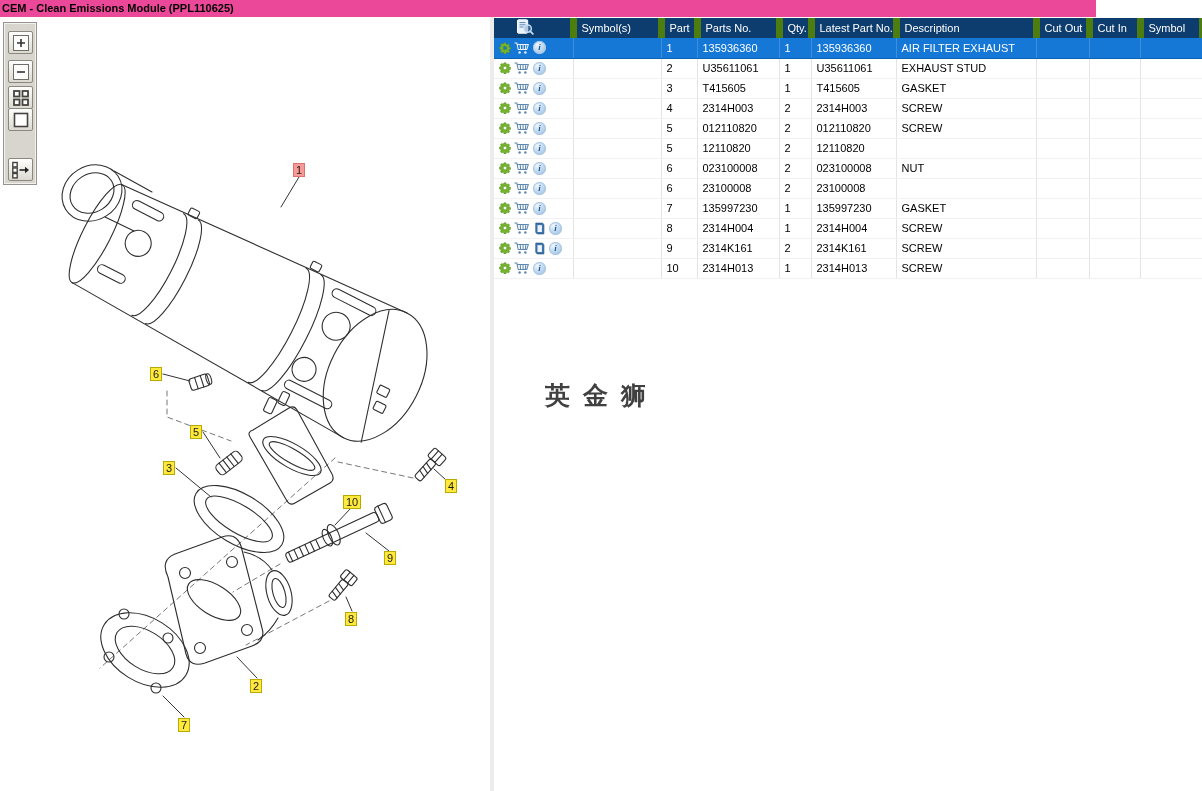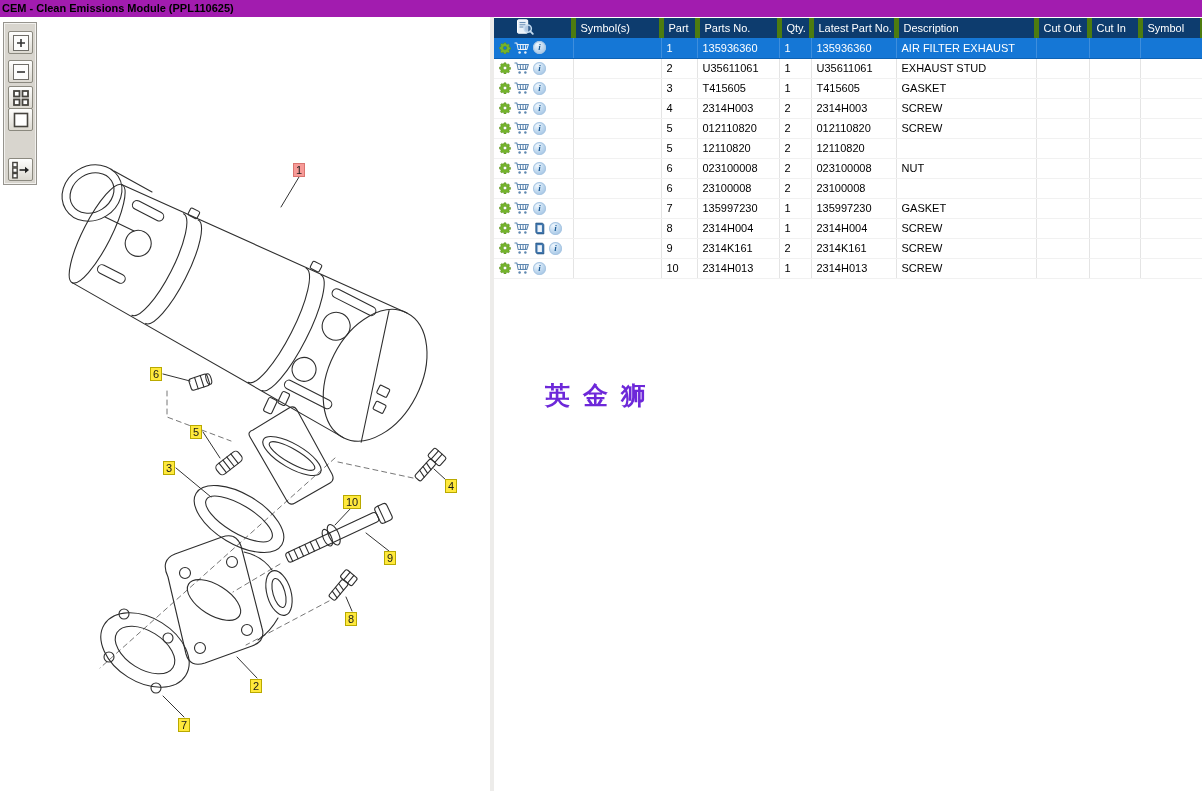--- a/index.html
+++ b/index.html
@@ -1,21 +1,21 @@
 <!DOCTYPE html>
 <html><head>
 <meta charset="utf-8">
 <style>
   * { box-sizing: border-box; margin: 0; padding: 0; }
   html,body { width:1202px; height:791px; background:#fff; overflow:hidden;
               font-family:"Liberation Sans", sans-serif; position:relative; }
 
   
-  .titlebar { position:absolute; left:0; top:0; width:1202px; height:17px;
-              background:#a21caf; font-size:11px; font-weight:bold; color:#000;
+  .titlebar { position:absolute; left:0; top:0; width:1096px; height:17px;
+              background:#ec4899; font-size:11px; font-weight:bold; color:#000;
               padding:2px 0 0 2px; white-space:nowrap; }
 
   
   .diagram-pane { position:absolute; left:0; top:17px; width:490px; height:774px; background:#fff; }
   .diagram-svg  { position:absolute; left:0; top:0; }
 
   .dtoolbar { position:absolute; left:3px; top:5px; width:34px; height:163px;
               background:#D8D5CE; border:1px solid #96948E; box-shadow:0 0 0 1px #F2F1EE inset; }
   .tbtn { position:absolute; left:4px; width:25px; height:23px;
           background:linear-gradient(#FEFEFD,#DCD9D1); border:1px solid #8B897F;
@@ -30,42 +30,42 @@
   
   .divider { position:absolute; left:490px; top:17px; width:4px; height:774px; background:#EDECEA; }
 
   
   .table-pane { position:absolute; left:494px; top:18px; width:708px; height:773px; background:#fff; }
   table.parts { border-collapse:collapse; table-layout:fixed; width:708px; font-size:11px; }
   .c0{width:79px;} .c1{width:88px;} .c2{width:36px;} .c3{width:82px;} .c4{width:32px;}
   .c5{width:85px;} .c6{width:140px;} .c7{width:53px;} .c8{width:51px;} .c9{width:62px;}
 
   thead th { background:#0D3C6E; color:#fff; font-weight:normal; text-align:left;
-             height:20px; padding:0 0 0 5px; border-right:5px solid #4d7c0f; white-space:nowrap; overflow:hidden;margin-top:23px; }
+             height:20px; padding:0 0 0 5px; border-right:7px solid #4d7c0f; white-space:nowrap; overflow:hidden;margin-top:23px; }
   thead th.iconhead { padding:0 0 0 22px; }
 
   tbody td { height:20px; padding:0 0 0 5px; color:#000; background:#fff;
              border-right:1px solid #E4E4E4; border-bottom:1px solid #F1F1F1;
              white-space:nowrap; overflow:hidden; }
   tbody tr { cursor:pointer; }
   tbody tr.selected td { background:#1577D6; color:#fff;
              border-right:1px solid #3E8EDD; border-bottom:1px solid #0E62B4; }
 
   td.icons { padding-left:5px; }
   .icwrap { display:flex; align-items:center; gap:3px; }
   .icwrap svg { display:block; cursor:pointer; }
   .info-icon { width:13px; height:13px; border-radius:50%; flex:0 0 13px;
                background:radial-gradient(circle at 35% 28%, #EFF7FE 0%, #C2DAF0 45%, #93B9DE 100%);
                color:#1A5B96; font:italic bold 9px/13px "Liberation Serif", serif;
                text-align:center; cursor:pointer; box-shadow:0 0 0 1px #A9C6E2 inset; }
   tr.selected .cart-icon { color:#E9F0F8; }
   .cart-icon { color:#5E87B0; }
 
   .watermark { position:absolute; left:51px; top:361px; font-size:25px; font-weight:bold;
-               color:#6d28d9; letter-spacing:13px; white-space:nowrap; }
+               color:#404040; letter-spacing:13px; white-space:nowrap; }
 </style>
 </head>
 <body>
 
 <svg width="0" height="0" style="position:absolute">
   <defs>
     <symbol id="sym-gear" viewBox="0 0 16 16">
       <path fill="#74B42C" stroke="#55831F" stroke-width="0.6" fill-rule="evenodd" d="M6.8 1h2.4l.3 1.6c.5.1 1 .3 1.4.6l1.5-.8 1.7 1.7-.8 1.5c.3.4.5.9.6 1.4l1.6.3v2.4l-1.6.3c-.1.5-.3 1-.6 1.4l.8 1.5-1.7 1.7-1.5-.8c-.4.3-.9.5-1.4.6l-.3 1.6H6.8l-.3-1.6c-.5-.1-1-.3-1.4-.6l-1.5.8-1.7-1.7.8-1.5c-.3-.4-.5-.9-.6-1.4L.5 9.2V6.8l1.6-.3c.1-.5.3-1 .6-1.4l-.8-1.5 1.7-1.7 1.5.8c.4-.3.9-.5 1.4-.6zM8 5.6a2.4 2.4 0 1 0 0 4.8 2.4 2.4 0 0 0 0-4.8z"></path>
     </symbol>
     <symbol id="sym-cart" viewBox="0 0 18 14">

